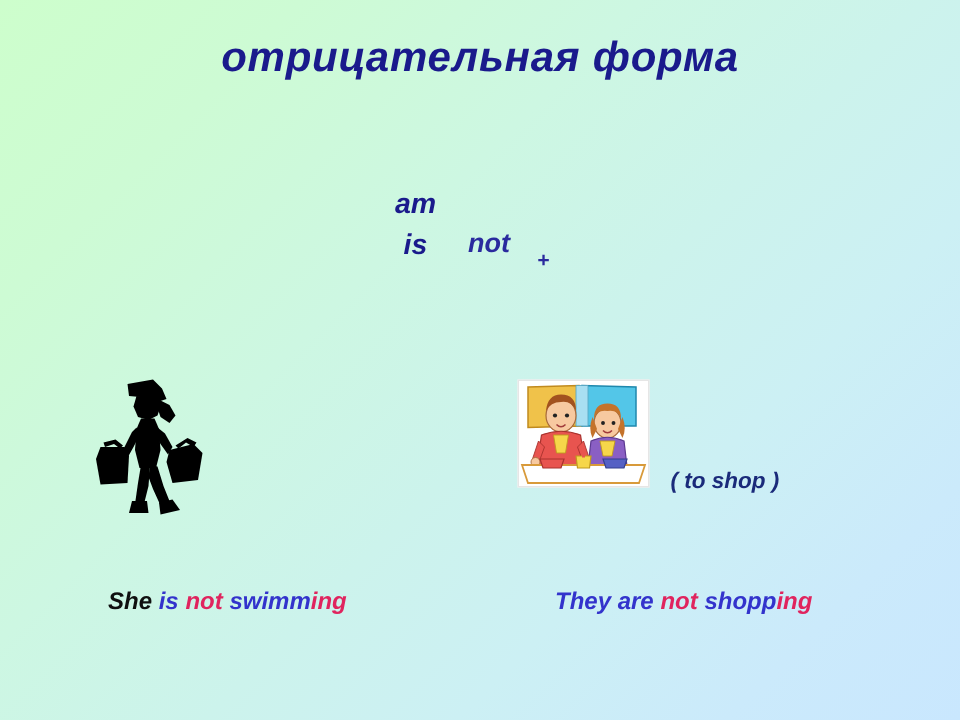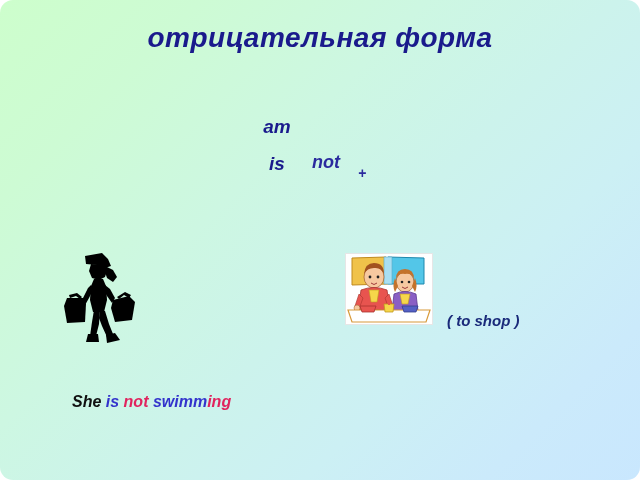--- a/index.html
+++ b/index.html
@@ -19,21 +19,20 @@
     height: 480px;
     background: linear-gradient(135deg,
                 #cdfecc 0%,
                 #cdfbd4 18%,
                 #cdf7e2 38%,
                 #ccf3ec 55%,
                 #ccf0f4 70%,
                 #cbeafb 86%,
                 #c9e7fe 100%);
     overflow: hidden;
-    border-radius: 13px;
   }
 
   
   #title {
     position: absolute;
     left: 0;
     top: 22px;
     width: 640px;
     text-align: center;
     font-family: "Liberation Sans", sans-serif;
@@ -58,21 +57,21 @@
     left: 0;
     top: 0;
     width: 74px;
     text-align: center;
     font-style: italic;
     font-weight: bold;
     font-size: 19px;
     color: #1a1a8c;
     line-height: 1;
   }
-  .verb-am  { position: absolute; left: 0;  top: 5px;  width: 74px; }
+  .verb-am  { position: absolute; left: 0;  top: 15px;  width: 74px; }
   .verb-is  { position: absolute; left: 0;  top: 42px; width: 74px; }
   .verb-are { position: absolute; left: 0;  top: 79px; width: 74px; }
 
   #not-word {
     position: absolute;
     left: 72px;
     top: 40px;
     font-style: italic;
     font-weight: bold;
     font-size: 18px;
@@ -247,14 +246,15 @@
       <path d="M38 50 L48 50 L47 58 L39 58 Z" fill="#f6d64a" stroke="#c09a1e" stroke-width="0.8"></path>
       <rect x="42" y="46" width="2" height="5" fill="#e8544f"></rect>
     </svg>
   </div>
 
 
   <div class="caption" id="caption-shop">( to shop )</div>
 
   <div class="sentence" id="sentence-left"><span class="w-black">She </span><span class="w-blue">is </span><span class="w-red">not </span><span class="w-blue">swi</span><span class="w-blue-ul">mm</span><span class="w-red">ing</span></div>
 
+  <div class="sentence" id="sentence-right"><span class="w-blue">They are </span><span class="w-red">not </span><span class="w-blue">sho</span><span class="w-blue-ul">pp</span><span class="w-red">ing</span></div>
 
 </div>
 
 </body></html>

